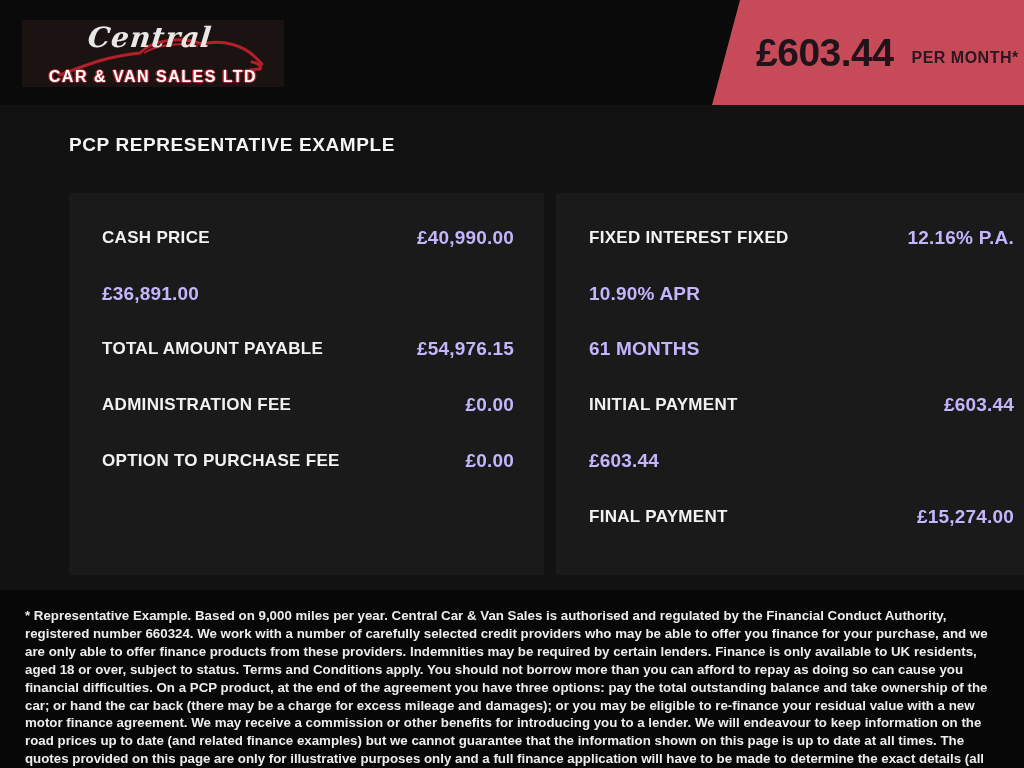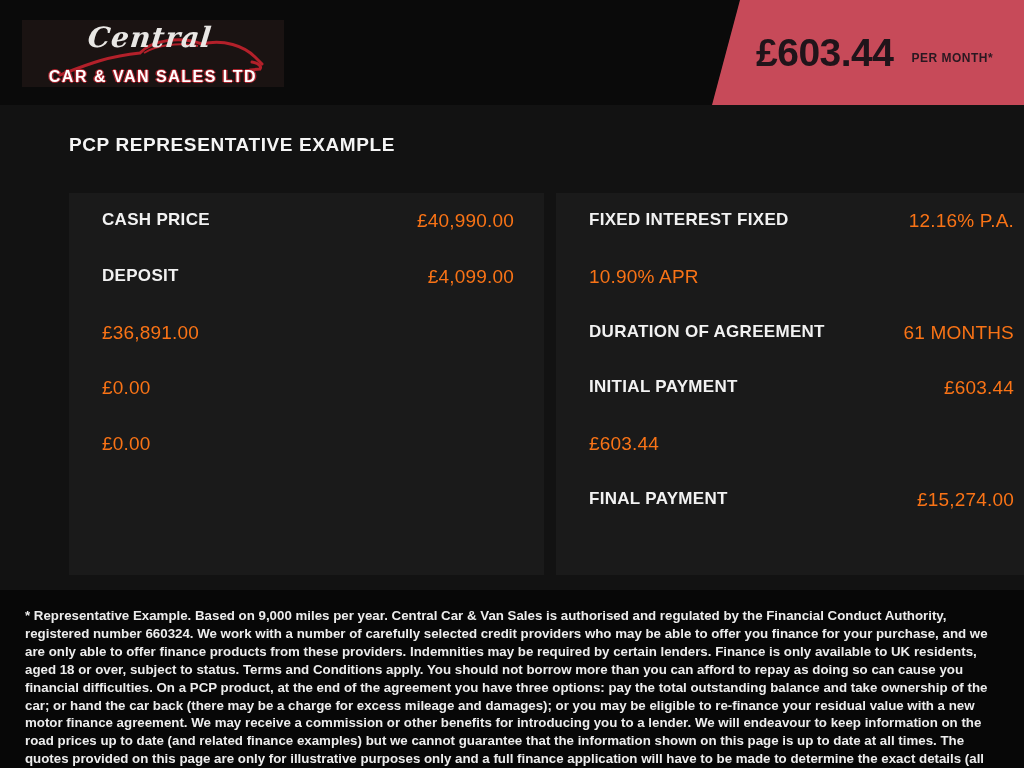--- a/index.html
+++ b/index.html
@@ -16,36 +16,36 @@
                  font-size:28px; color:#e9e7e4; letter-spacing:1px; transform:skewX(-6deg); }
   .logo-car { position:absolute; left:34px; bottom:6px; }
   .logo-sub { position:absolute; bottom:1px; left:0; right:0; text-align:center;
               font-size:16px; font-weight:700; color:#fff; letter-spacing:1.5px;
               text-shadow:-1.4px 0 0 #a5212b, 1.4px 0 0 #a5212b, 0 -1.4px 0 #a5212b, 0 1.4px 0 #a5212b; }
 
   .price-banner { position:absolute; right:0; top:0; width:312px; height:105px;
                   clip-path:polygon(28px 0, 100% 0, 100% 100%, 0 100%);
                   display:flex; align-items:center; padding-left:44px; }
   .price-amount { font-size:39px; font-weight:700; color:#20141a; letter-spacing:-0.5px; }
-  .price-period { font-size:12px; font-weight:700; color:#291821; margin-left:18px; margin-top:10px;
+  .price-period { font-size:16px; font-weight:700; color:#291821; margin-left:18px; margin-top:10px;
                   letter-spacing:0.5px; }
 
   
   .main { position:absolute; left:0; top:105px; width:1024px; height:485px; background:#121212;margin-left:44px; }
   .page-title { position:absolute; left:25px; top:29px; font-size:19px; font-weight:700;
                 color:#f5f5f5; letter-spacing:0.6px; }
 
   .panel { position:absolute; top:88px; height:382px; background:#1a1a1a;
            padding:17px 30px 0 33px; display:flex; flex-direction:column; }
   .panel-left  { left:25px;  width:475px; }
   .panel-right { left:512px; width:488px; }
 
-  .row { height:55.8px; display:flex; align-items:flex-start; justify-content:space-between; }
+  .row { height:55.8px; display:flex; align-items:center; justify-content:space-between; }
   .lbl { font-size:17px; font-weight:700; color:#f2f2f2; letter-spacing:0.3px; white-space:nowrap; }
-  .val { font-size:19px; font-weight:400; color:#f97316; letter-spacing:0.2px; white-space:nowrap; text-align:right; }
+  .val { font-size:19px; font-weight:700; color:#c4b5fd; letter-spacing:0.2px; white-space:nowrap; text-align:right; }
 
   
   .footer { position:absolute; left:0; top:590px; width:1024px; height:178px; background:#070707; }
   .disclaimer { position:absolute; left:25px; top:17px; width:968px;
                 font-size:13.3px; font-weight:700; line-height:17.9px; color:#ededed;
                 letter-spacing:0px; }
 </style>
 </head>
 <body>
 
@@ -69,44 +69,45 @@
 
 <div class="main">
   <div class="page-title">PCP REPRESENTATIVE EXAMPLE</div>
 
   <div class="panel panel-left">
     <div class="row">
       <span class="lbl">CASH PRICE</span>
       <span class="val">£40,990.00</span>
     </div>
     <div class="row">
-      <span class="lbl">DEPOSIT</span>
-      <span class="val">£4,099.00</span>
-    </div>
-    <div class="row">
       <span class="val">£36,891.00</span>
     </div>
     <div class="row">
+      <span class="lbl">TOTAL AMOUNT PAYABLE</span>
+      <span class="val">£54,976.15</span>
+    </div>
+    <div class="row">
+      <span class="lbl">ADMINISTRATION FEE</span>
       <span class="val">£0.00</span>
     </div>
     <div class="row">
+      <span class="lbl">OPTION TO PURCHASE FEE</span>
       <span class="val">£0.00</span>
     </div>
   </div>
 
   <div class="panel panel-right">
     <div class="row">
       <span class="lbl">FIXED INTEREST FIXED</span>
       <span class="val">12.16% P.A.</span>
     </div>
     <div class="row">
       <span class="val">10.90% APR</span>
     </div>
     <div class="row">
-      <span class="lbl">DURATION OF AGREEMENT</span>
       <span class="val">61 MONTHS</span>
     </div>
     <div class="row">
       <span class="lbl">INITIAL PAYMENT</span>
       <span class="val">£603.44</span>
     </div>
     <div class="row">
       <span class="val">£603.44</span>
     </div>
     <div class="row">

